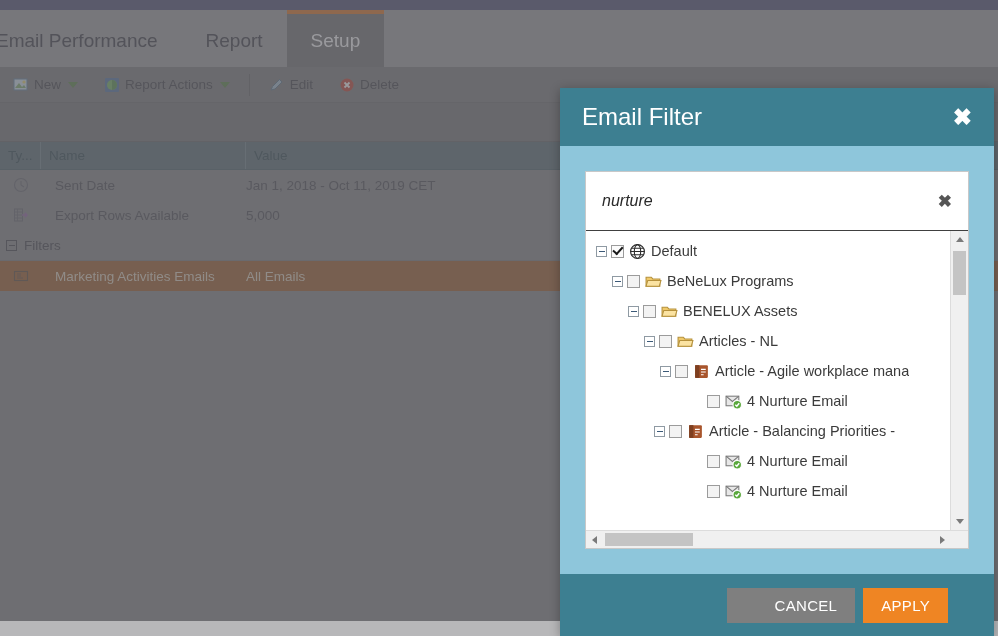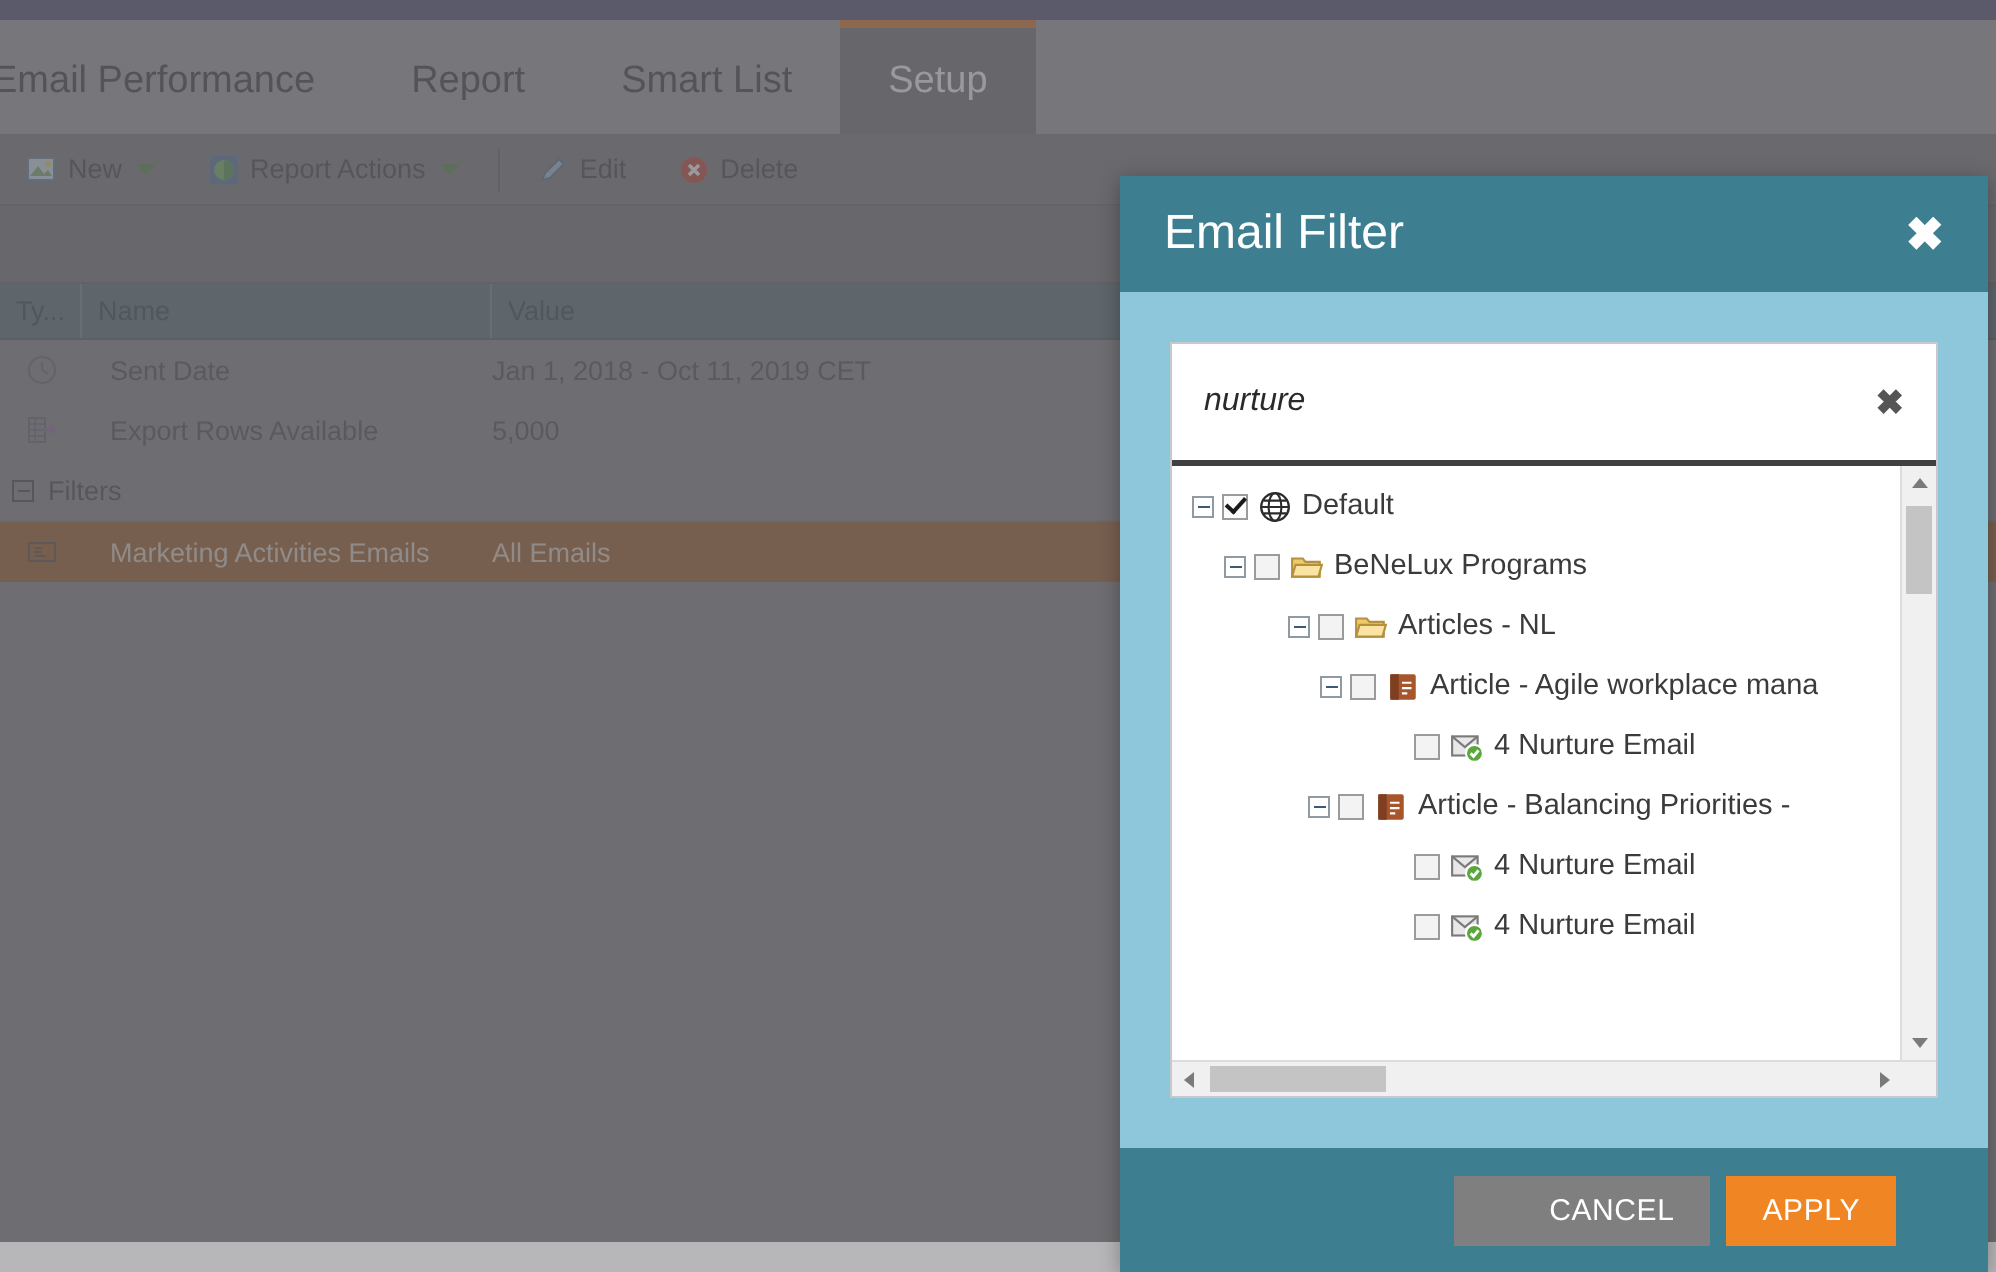--- a/index.html
+++ b/index.html
@@ -242,21 +242,21 @@
     color: #555;
     font-weight: bold;
     cursor: pointer;
     line-height: 1;
   }
 
   .tree-wrap {
     flex: 1;
     display: flex;
     overflow: hidden;
-    border-top: 3px solid #404040;
+    border-top: 1px solid #404040;
   }
   .tree-area {
     flex: 1;
     overflow: hidden;
     position: relative;
     padding-top: 5px;
   }
   .tree-node {
     display: flex;
     align-items: center;
@@ -396,23 +396,20 @@
 <div id="app-root">
 
   <div class="topbar"></div>
 
   <div class="tabstrip">
     <div class="tab first">
       <span>Email Performance</span>
     </div>
     <div class="tab">
       <span>Report</span>
-    </div>
-    <div class="tab">
-      <span>Smart List</span>
     </div>
     <div class="tab active">
       <span>Setup</span>
     </div>
   </div>
 
   <div class="toolbar">
     <div class="tb-item">
       <svg class="ico" viewBox="0 0 16 16">
         <rect x="1" y="2" width="13" height="11" fill="#cfe0ef" stroke="#5b7f9e"></rect>
@@ -536,20 +533,29 @@
           <div class="tree-node" style="padding-left:26px">
             <span class="tree-exp"></span>
             <span class="cbx"></span>
             <svg class="node-ico" viewBox="0 0 16 16">
               <path d="M1 4 H6 L7.3 5.6 H14 V12.5 H1 Z" fill="#f0c96a" stroke="#b5913c"></path>
               <path d="M2.6 7 H15 L13.4 12.5 H1 Z" fill="#fbe3a2" stroke="#b5913c"></path>
             </svg>
             <span class="node-label">BeNeLux Programs</span>
           </div>
 
+          <div class="tree-node" style="padding-left:42px">
+            <span class="tree-exp"></span>
+            <span class="cbx"></span>
+            <svg class="node-ico" viewBox="0 0 16 16">
+              <path d="M1 4 H6 L7.3 5.6 H14 V12.5 H1 Z" fill="#f0c96a" stroke="#b5913c"></path>
+              <path d="M2.6 7 H15 L13.4 12.5 H1 Z" fill="#fbe3a2" stroke="#b5913c"></path>
+            </svg>
+            <span class="node-label">BENELUX Assets</span>
+          </div>
 
           <div class="tree-node" style="padding-left:58px">
             <span class="tree-exp"></span>
             <span class="cbx"></span>
             <svg class="node-ico" viewBox="0 0 16 16">
               <path d="M1 4 H6 L7.3 5.6 H14 V12.5 H1 Z" fill="#f0c96a" stroke="#b5913c"></path>
               <path d="M2.6 7 H15 L13.4 12.5 H1 Z" fill="#fbe3a2" stroke="#b5913c"></path>
             </svg>
             <span class="node-label">Articles - NL</span>
           </div>

